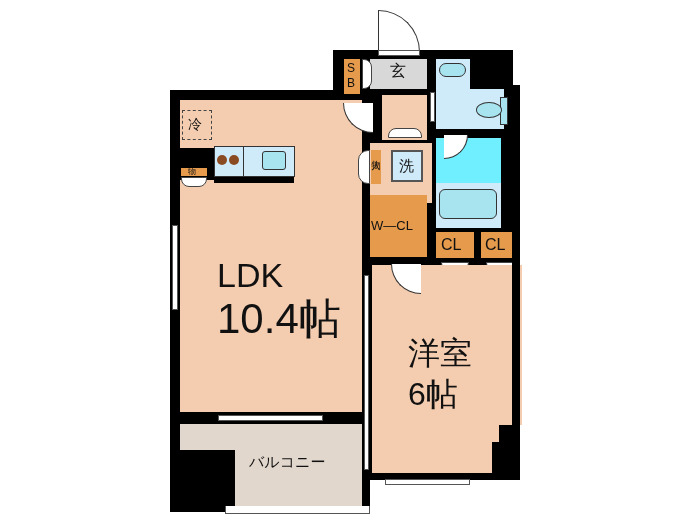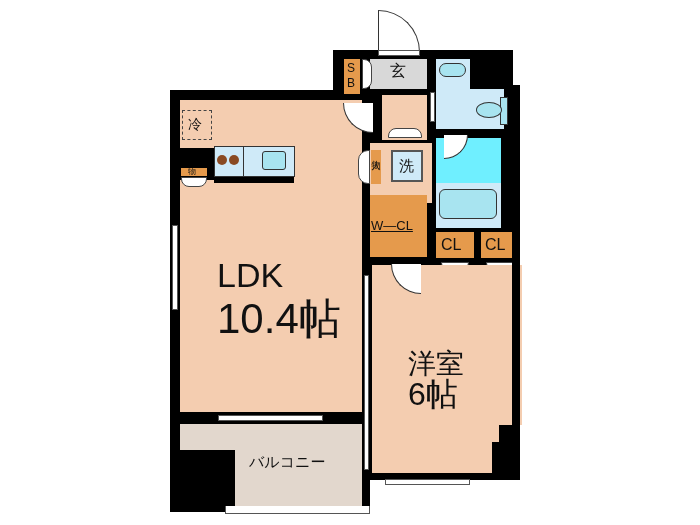--- a/index.html
+++ b/index.html
@@ -80,30 +80,30 @@
 <div class="abs cl" style="left:371px;top:150px;width:10px;height:34px;"></div>
 <div class="lbl" style="left:371px;top:153px;font-size:9px;writing-mode:vertical-rl;">物入</div>
 <div class="abs" style="left:358px;top:150px;width:12px;height:34px;background:#fff;border:1px solid #444;border-radius:10px 0 0 10px;"></div>
 
 <div class="abs cyan" style="left:436px;top:138px;width:65px;height:45px;"></div>
 <div class="abs door" style="left:444px;top:135px;width:24px;height:24px;border-radius:0 0 24px 0;border-top:none;border-left:none;"></div>
 <div class="abs bath" style="left:436px;top:183px;width:65px;height:45px;"></div>
 <div class="abs" style="left:439px;top:189px;width:58px;height:30px;border:1.5px solid #333;border-radius:6px;background:#a8e4f0;"></div>
 
 <div class="abs cl" style="left:370px;top:195px;width:57px;height:62px;"></div>
-<div class="lbl" style="left:371px;top:219px;font-size:13px;text-decoration:underline;">W—CL</div>
+<div class="lbl" style="left:371px;top:219px;font-size:13px;">W—CL</div>
 
 <div class="abs cl" style="left:436px;top:232px;width:38px;height:26px;"></div>
 <div class="lbl" style="left:441px;top:237px;font-size:16px;">CL</div>
 <div class="abs cl" style="left:481px;top:232px;width:36px;height:26px;"></div>
 <div class="lbl" style="left:485px;top:237px;font-size:16px;">CL</div>
 <div class="abs" style="left:441px;top:262px;width:28px;height:12px;background:#fff;border:1px solid #444;border-radius:0 0 12px 12px;"></div>
 <div class="abs" style="left:486px;top:262px;width:28px;height:12px;background:#fff;border:1px solid #444;border-radius:0 0 12px 12px;"></div>
 
 <div class="abs room" style="left:372px;top:265px;width:127px;height:208px;"></div>
 <div class="abs room" style="left:372px;top:265px;width:150px;height:160px;"></div>
 <div class="abs wall" style="left:512px;top:85px;width:8px;height:395px;"></div>
 <div class="abs wall" style="left:492px;top:442px;width:28px;height:38px;"></div>
 <div class="abs door" style="left:391px;top:264px;width:30px;height:30px;border-radius:0 0 0 30px;border-top:none;border-right:none;"></div>
 <div class="abs win" style="left:364px;top:275px;width:5px;height:195px;"></div>
 <div class="abs win" style="left:385px;top:479px;width:85px;height:6px;"></div>
-<div class="lbl" style="left:408px;top:350px;font-size:28px;">洋室</div>
+<div class="lbl" style="left:408px;top:337px;font-size:32px;">洋室</div>
 <div class="lbl" style="left:408px;top:378px;font-size:32px;">6帖</div>
 
 </body></html>

